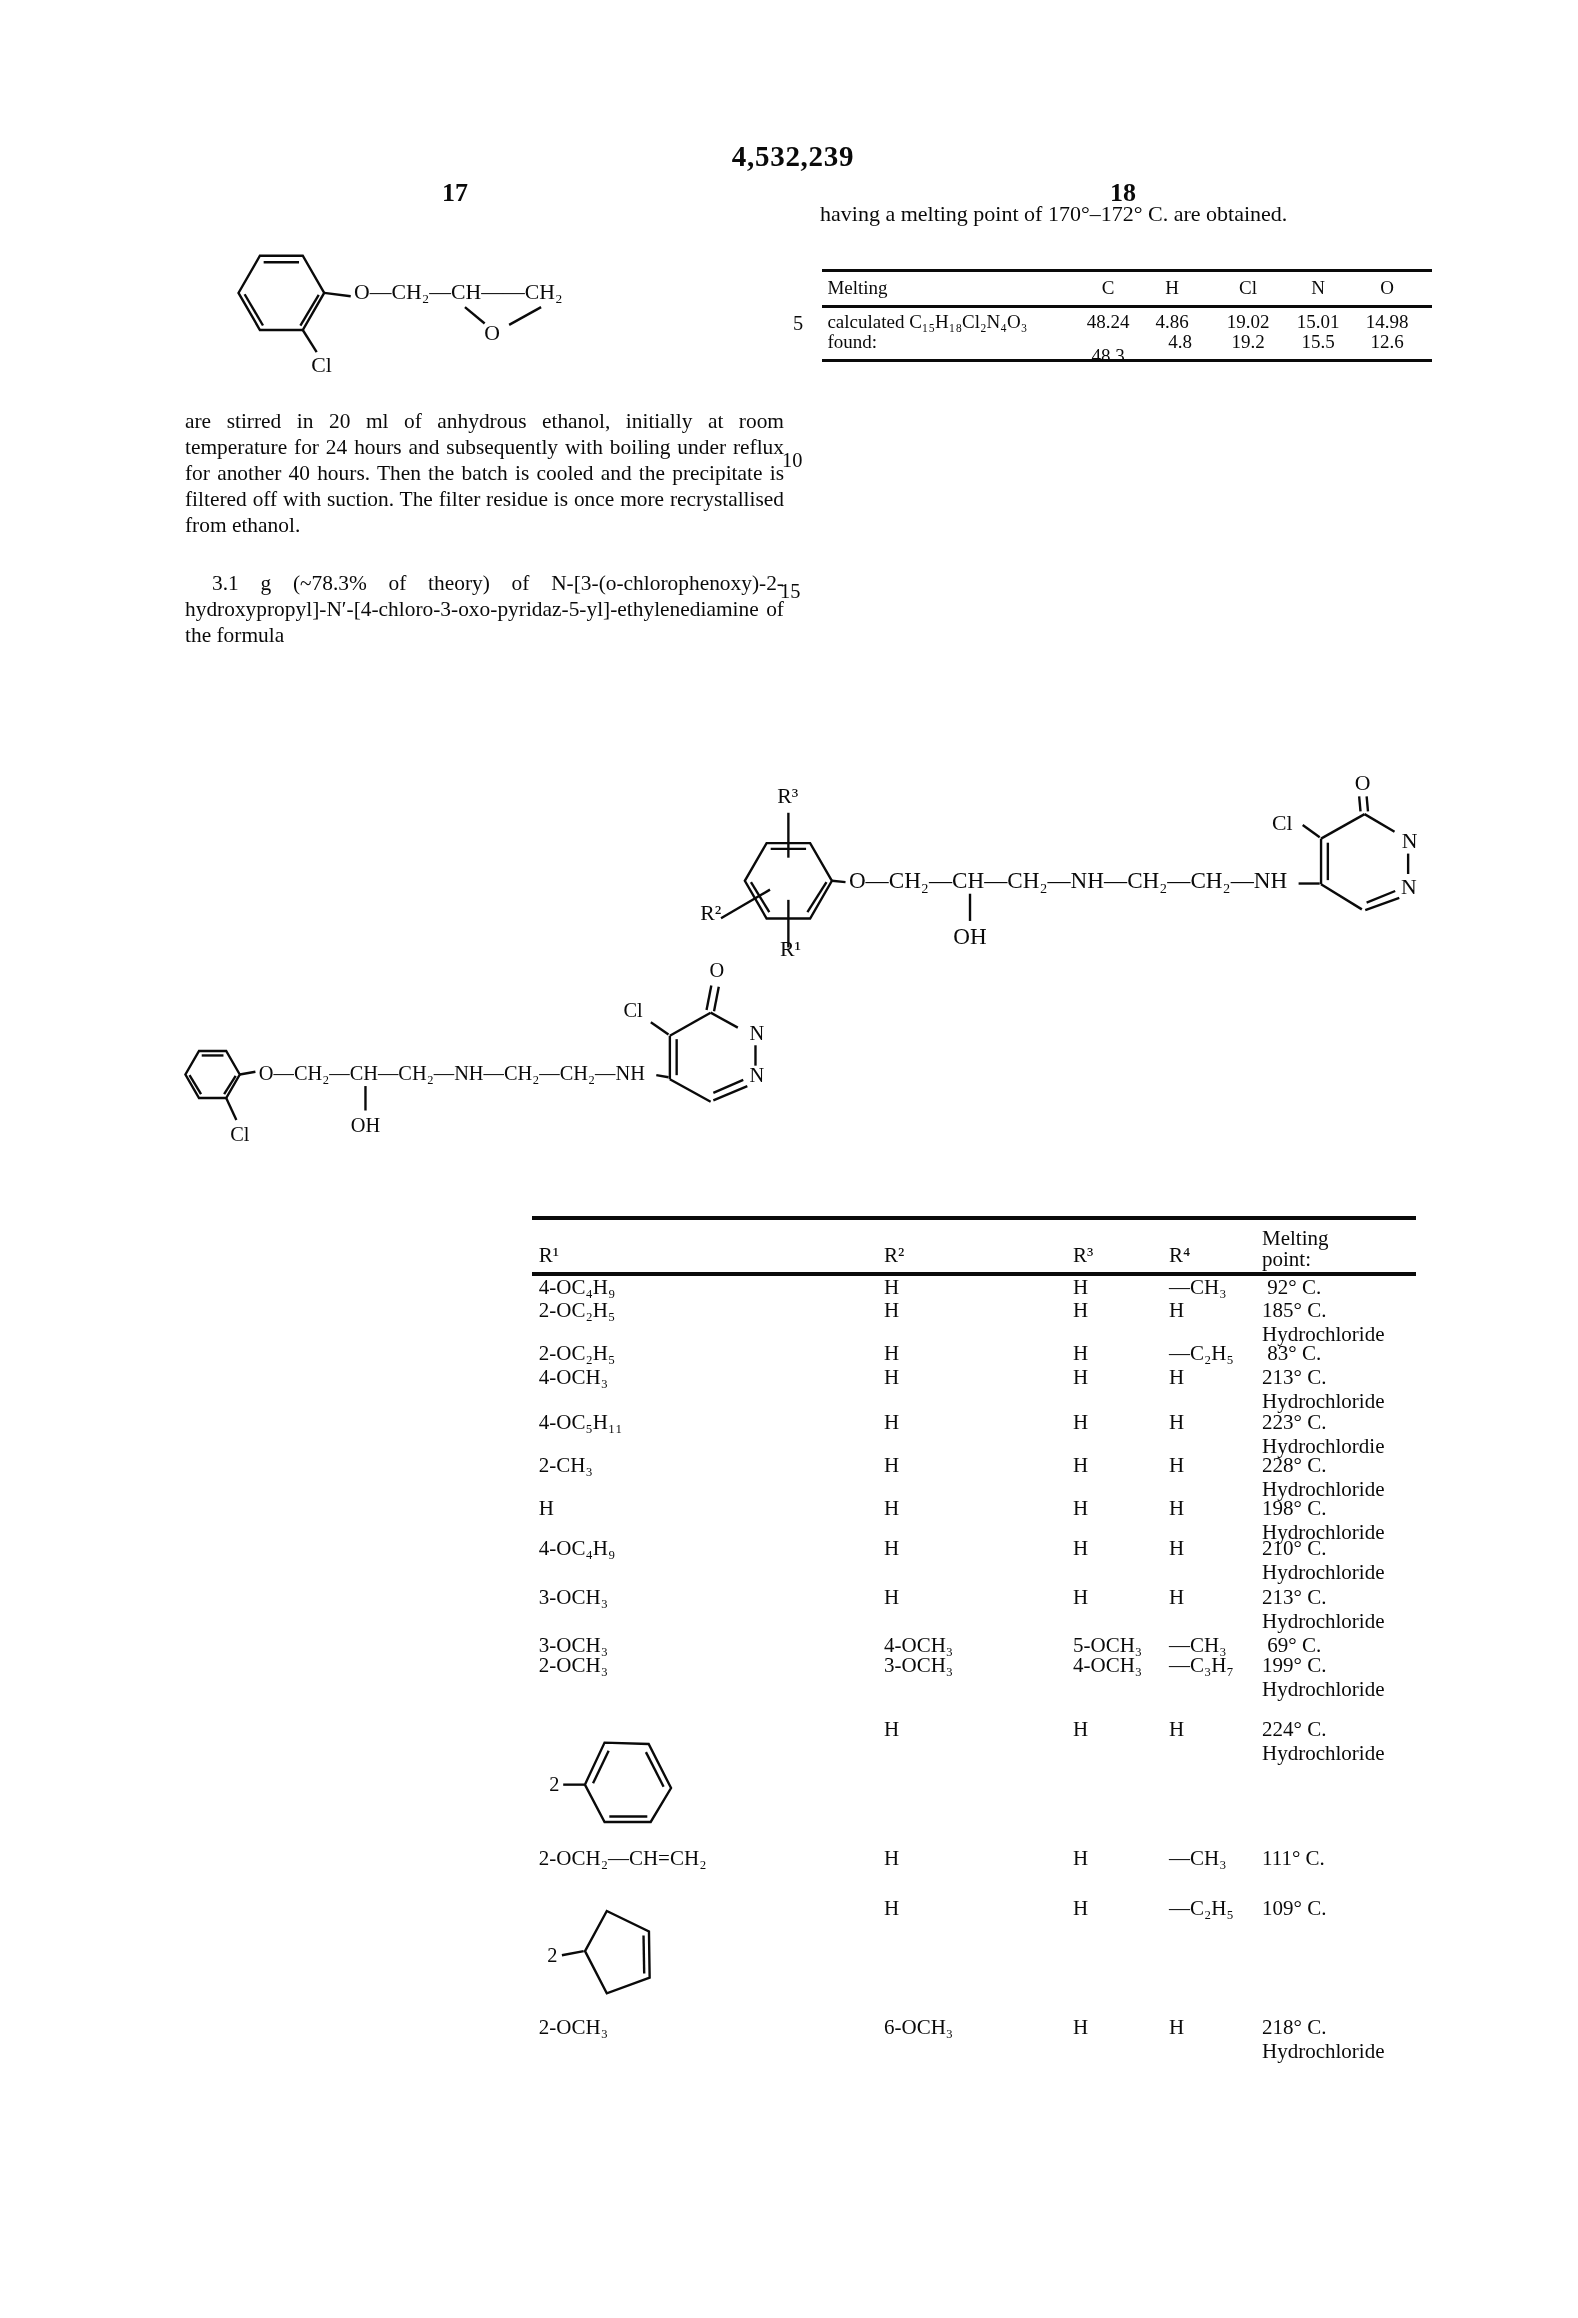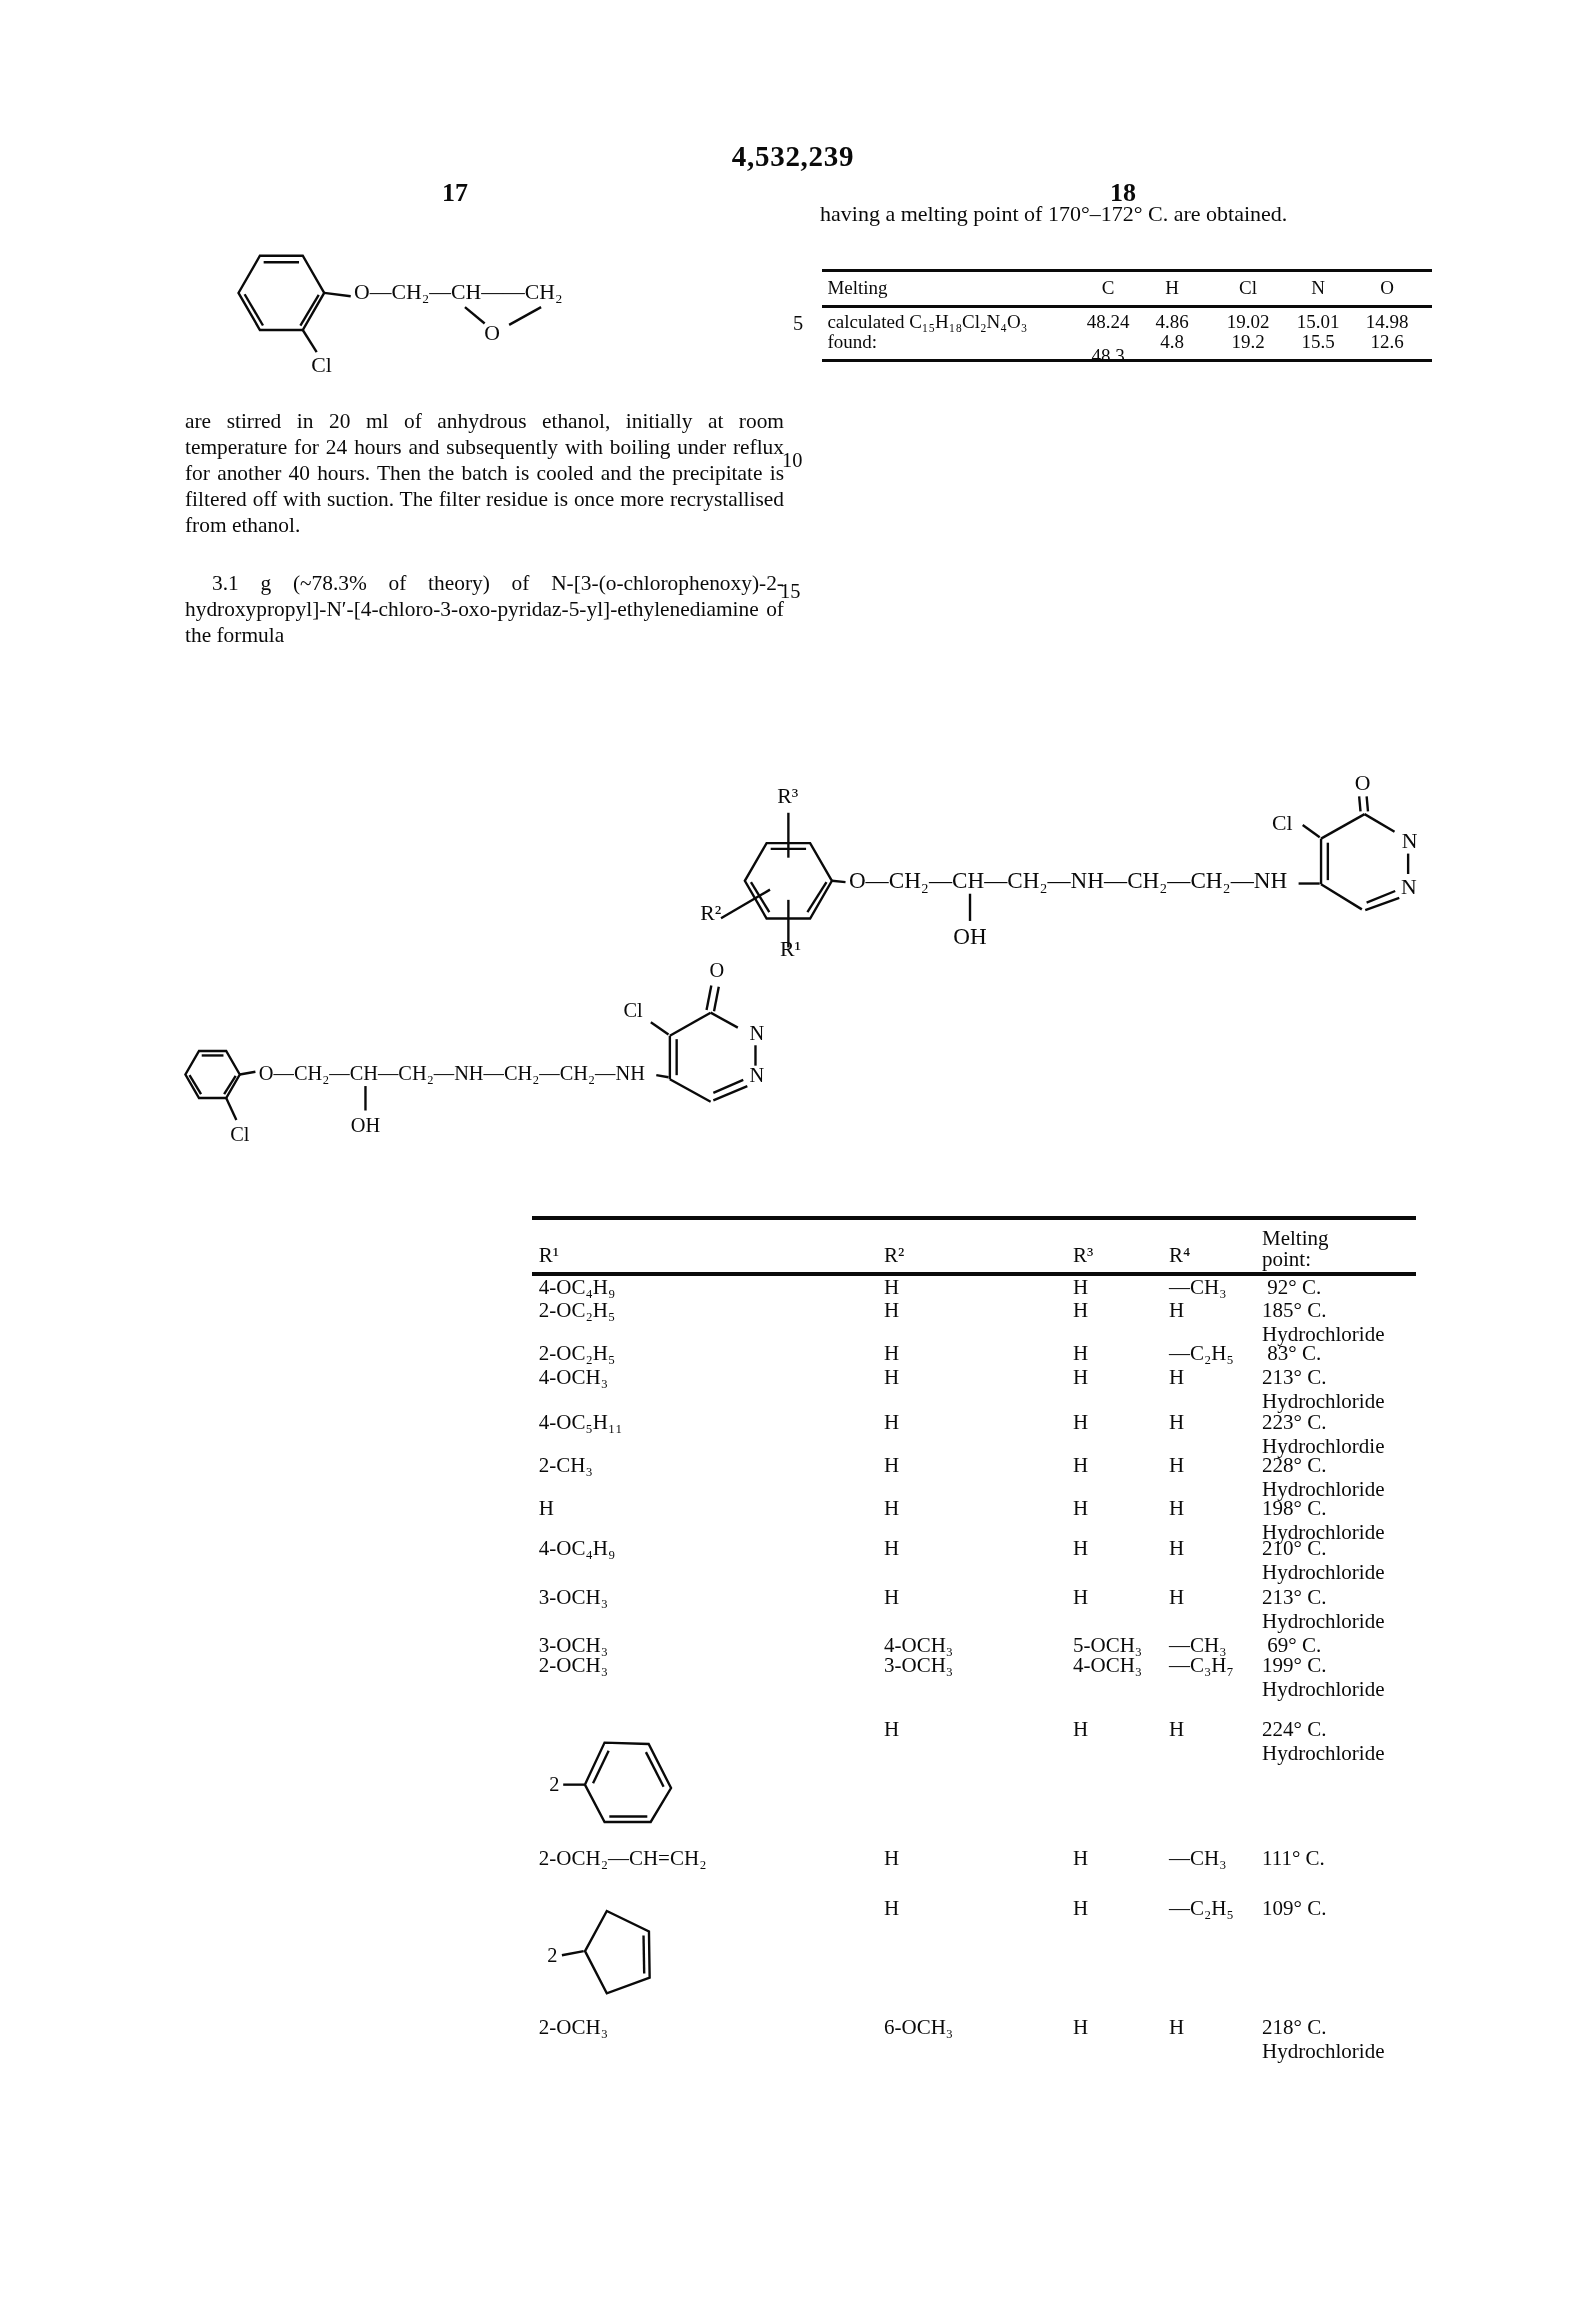--- a/index.html
+++ b/index.html
@@ -95,21 +95,21 @@
     <span class="at-label">calculated C₁₅H₁₈Cl₂N₄O₃</span>
   <span class="atv" style="left: 286px; top: 0px;">48.24</span>
       <span class="atv" style="left: 350px; top: 0px;">4.86</span>
       <span class="atv" style="left: 426px; top: 0px;">19.02</span>
       <span class="atv" style="left: 496px; top: 0px;">15.01</span>
       <span class="atv" style="left: 565px; top: 0px;">14.98</span>
     </div>
   <div class="at-row at-vals" style="top:62px">
     <span class="at-label">found:</span>
   <span class="atv" style="left: 286px; top: 0px; margin-top: 14px;">48.3</span>
-      <span class="atv" style="left: 350px; top: 0px; font-family: Liberation Serif, serif;">4.8</span>
+      <span class="atv" style="left: 358px; top: 0px; font-family: Liberation Serif, serif;">4.8</span>
       <span class="atv" style="left: 426px; top: 0px;">19.2</span>
       <span class="atv" style="left: 496px; top: 0px;">15.5</span>
       <span class="atv" style="left: 565px; top: 0px;">12.6</span>
     </div>
   <div class="arule r3"></div>
 </div>
 
 <div class="abs" id="rparas">
 </div>
 

